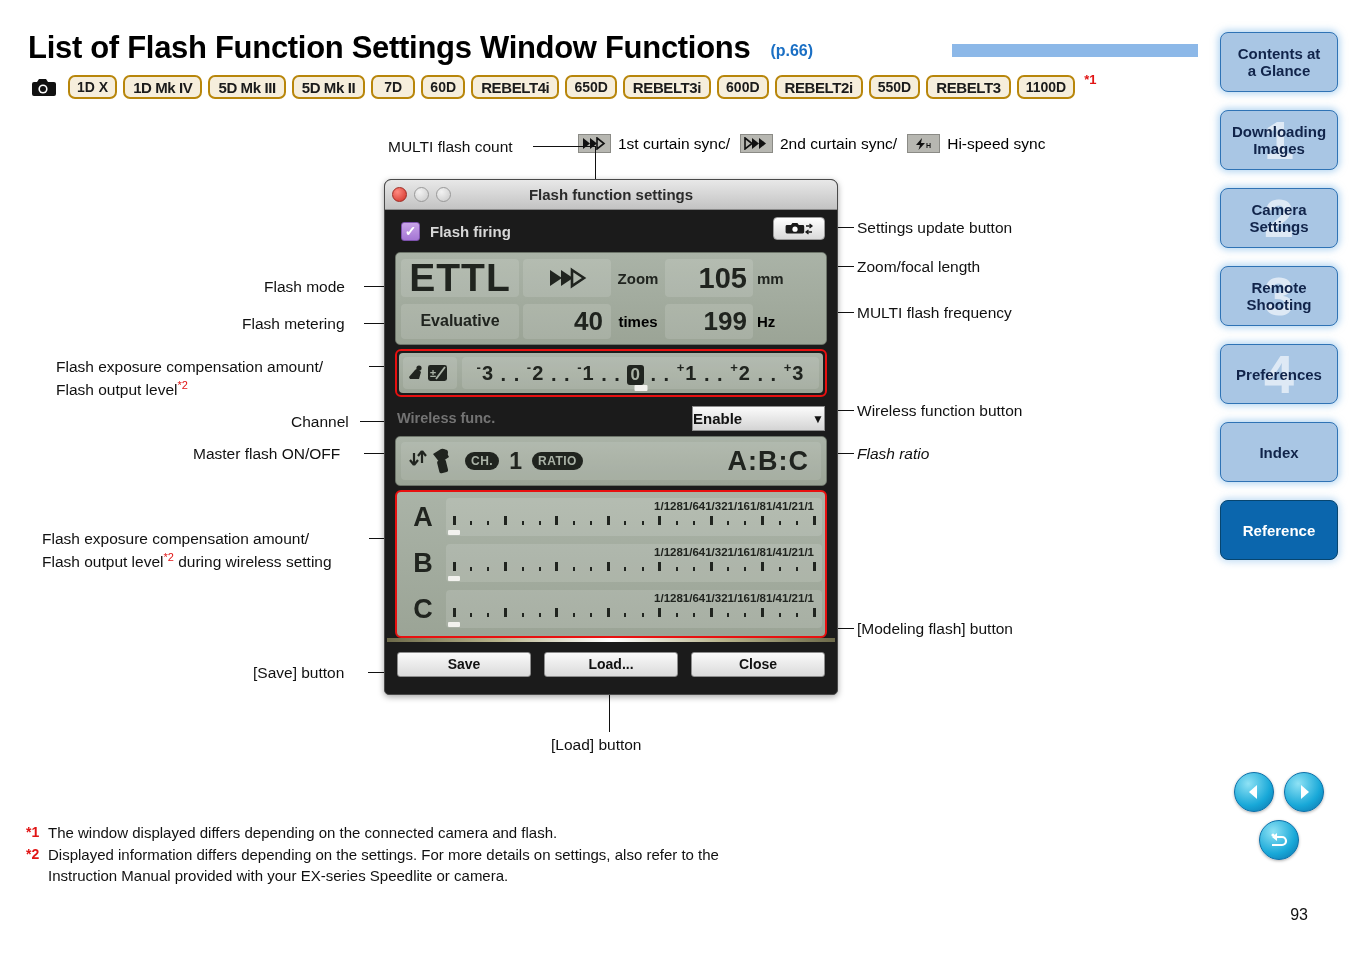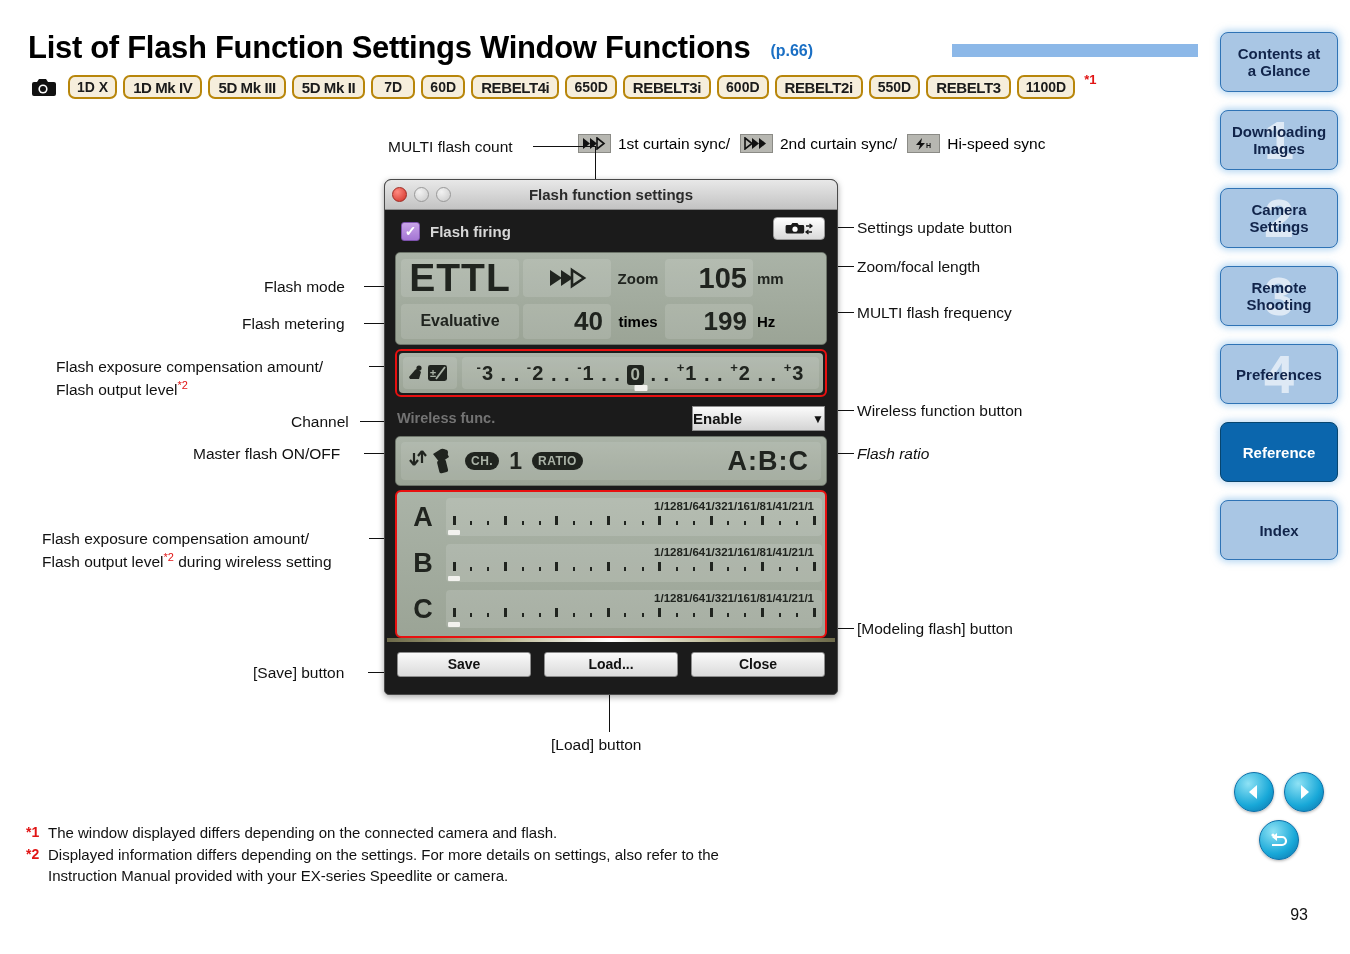--- a/index.html
+++ b/index.html
@@ -699,25 +699,25 @@
       <span class="lbl">Camera<br>Settings</span>
     </div>
     <div class="side-tab">
       <span class="ghost-num">3</span>
       <span class="lbl">Remote<br>Shooting</span>
     </div>
     <div class="side-tab">
       <span class="ghost-num">4</span>
       <span class="lbl">Preferences</span>
     </div>
+    <div class="side-tab">
+      <span class="lbl">Index</span>
+    </div>
     <div class="side-tab active">
       <span class="lbl">Reference</span>
-    </div>
-    <div class="side-tab">
-      <span class="lbl">Index</span>
     </div>
   </div>
 
 <div id="nav-circles">
   <div class="nav-row">
     <span class="nav-circle">
       <svg width="20" height="20" viewBox="0 0 20 20">
           <path d="M13 3 L5 10 L13 17 Z" fill="#fff"></path>
         </svg>
     </span>

